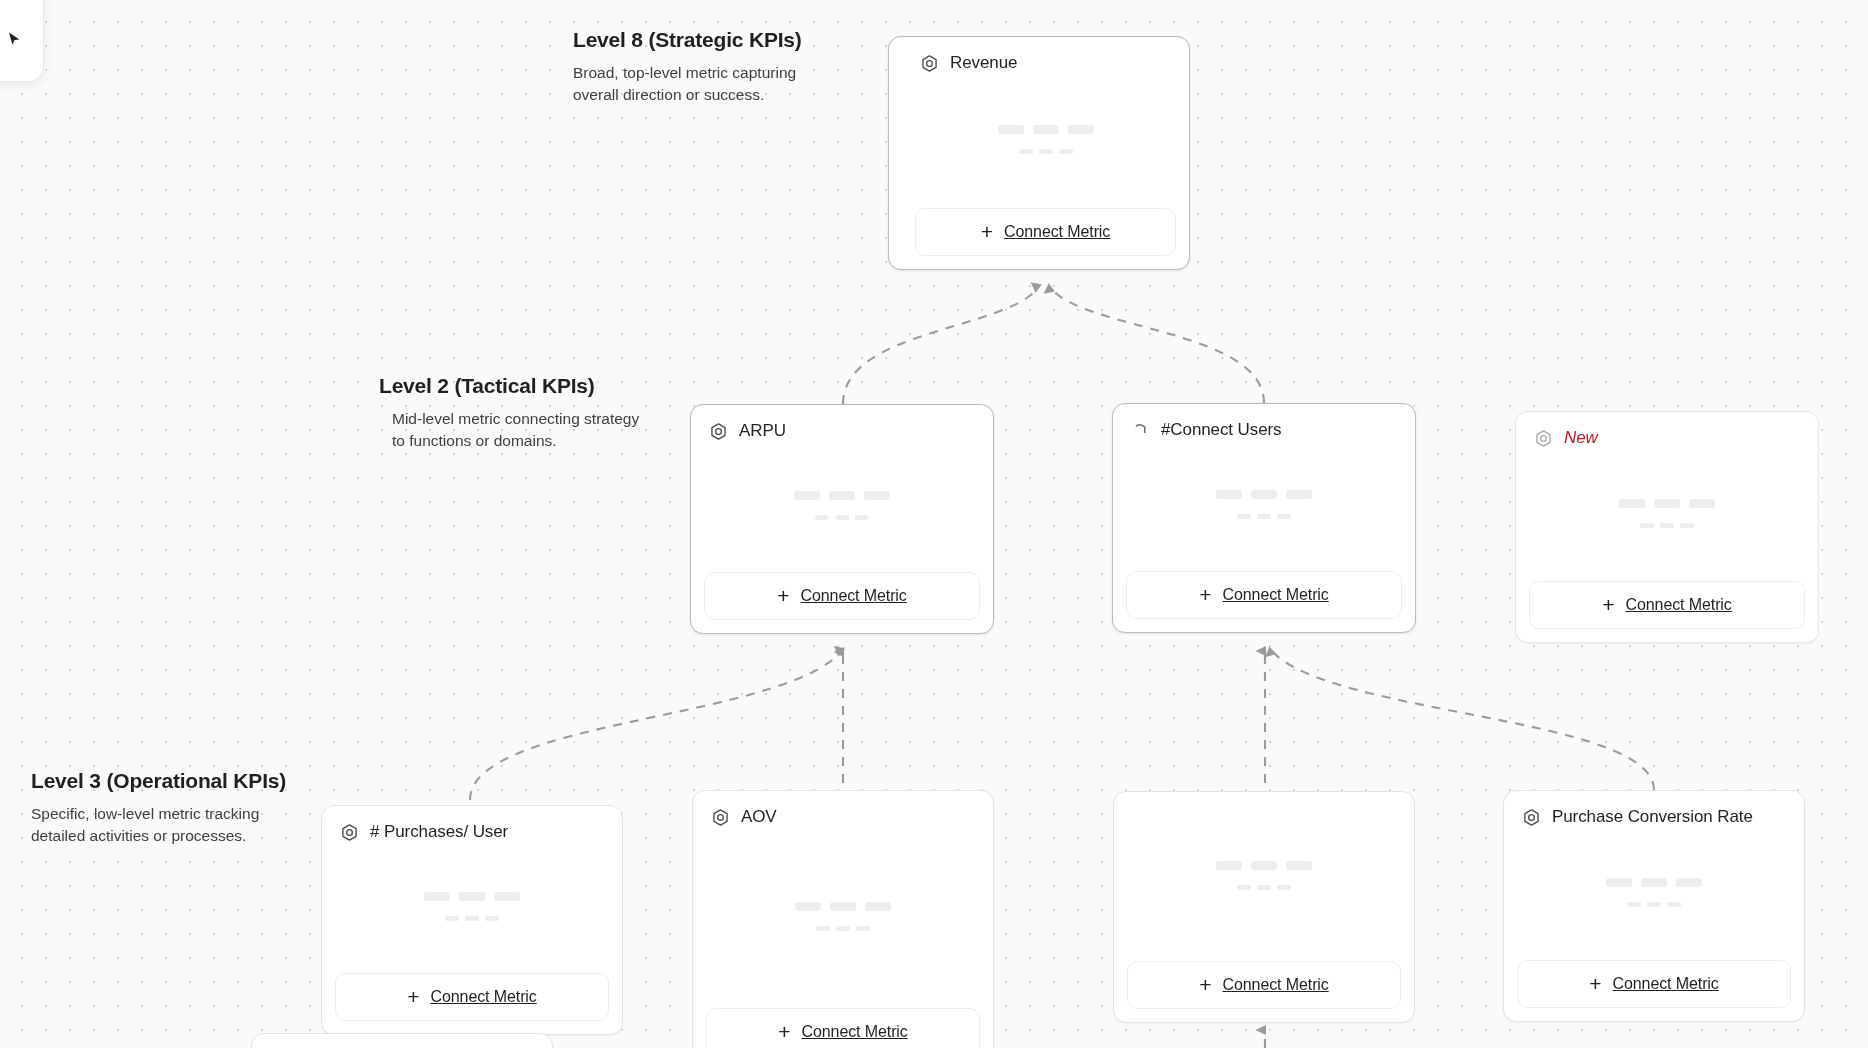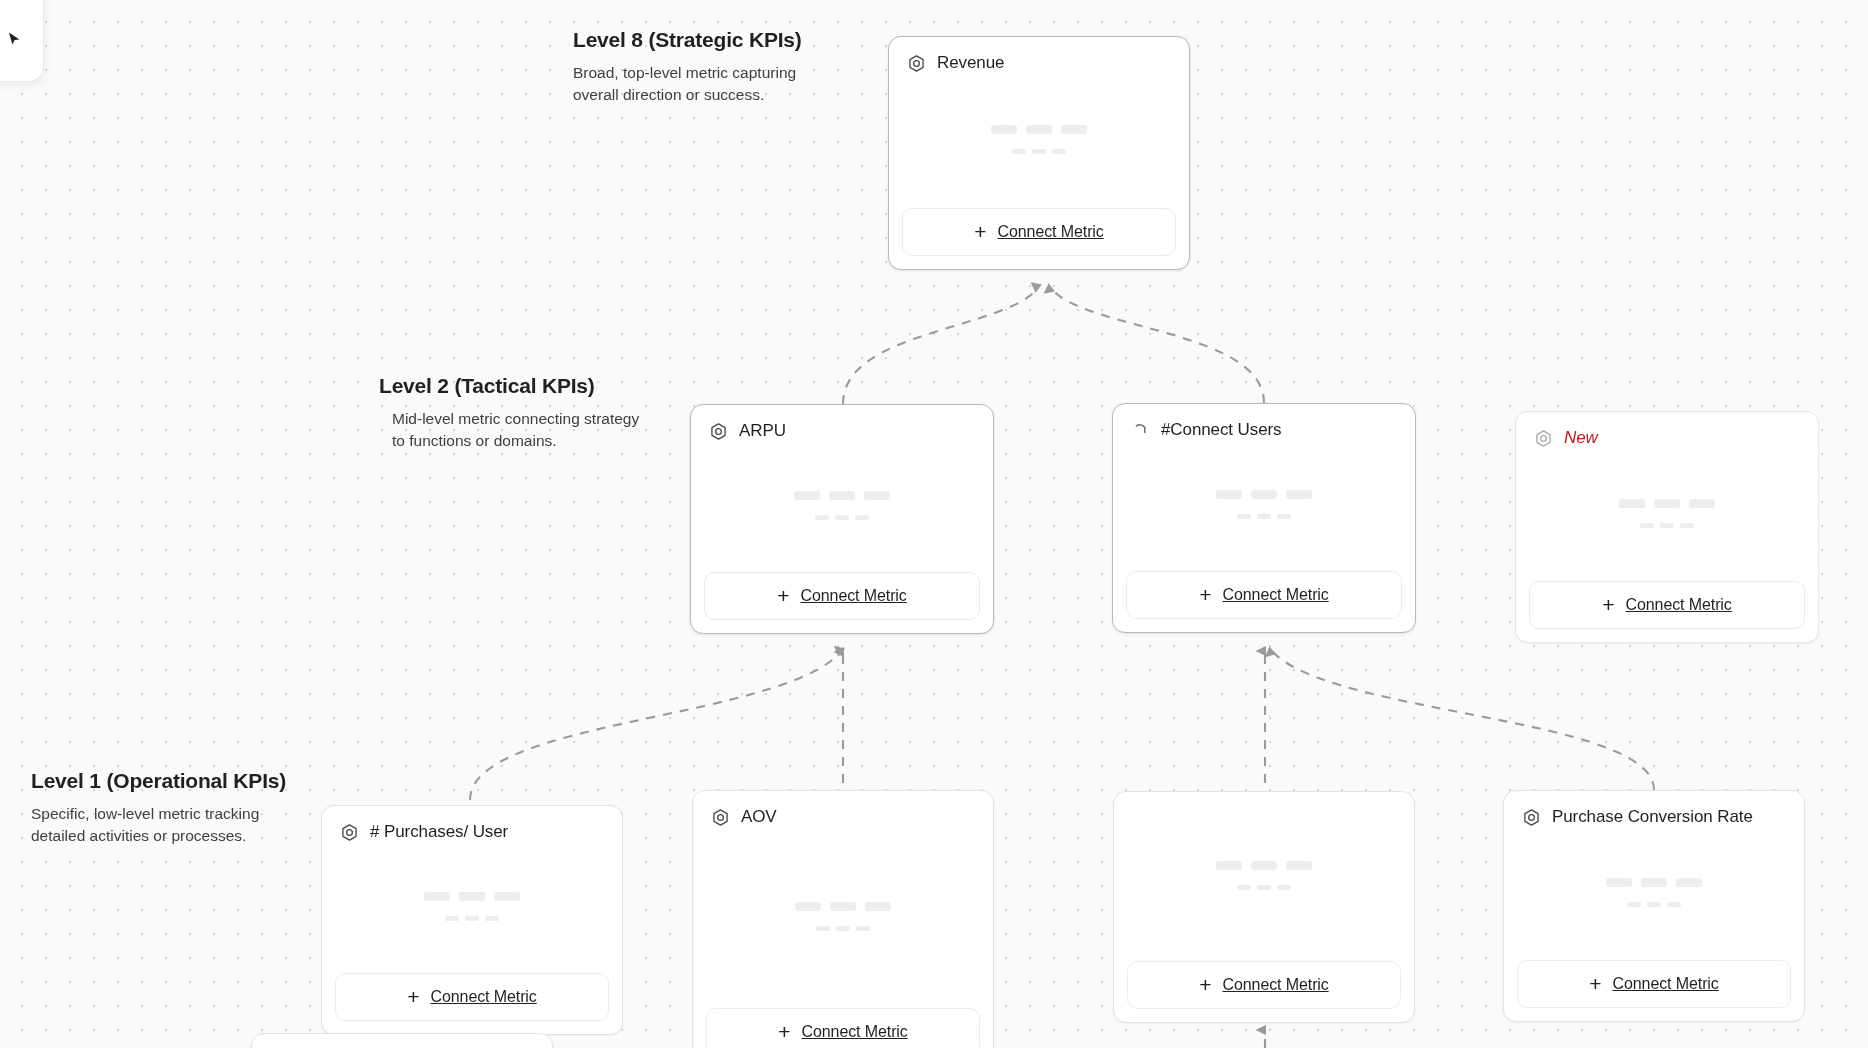--- a/index.html
+++ b/index.html
@@ -133,25 +133,25 @@
     <div class="level-title">Level 8 (Strategic KPIs)</div>
     <div class="level-desc">Broad, top-level metric capturing overall direction or success.</div>
   </div>
 
   <div class="level-label" style="left:379px; top:374px;">
     <div class="level-title">Level 2 (Tactical KPIs)</div>
     <div class="level-desc indent" style="margin-left:13px; width:248px;">Mid-level metric connecting strategy to functions or domains.</div>
   </div>
 
   <div class="level-label" style="left:31px; top:769px;">
-    <div class="level-title">Level 1 (Operational KPIs)</div>
+    <div class="level-title">Level 3 (Operational KPIs)</div>
     <div class="level-desc" style="width:250px;">Specific, low-level metric tracking detailed activities or processes.</div>
   </div>
 
-  <div class="card sel" style="left:888px; top:36px; width:302px; height:234px;">
+  <div class="card sel" style="left:888px; top:36px; width:302px; height:234px;padding-left:13px;">
     <div class="card-head">
       <svg class="hex-icon" viewBox="0 0 24 24" fill="none" stroke="#4a4a4a" stroke-width="1.7">
         <path d="M12 2.4 L20.3 7.2 L20.3 16.8 L12 21.6 L3.7 16.8 L3.7 7.2 Z" stroke-linejoin="round"></path>
         <circle cx="12" cy="12" r="3.6"></circle>
       </svg>
       <span class="card-title">Revenue</span>
     </div>
     <div class="card-body">
       <div class="sk-row">
         <span class="sk w1"></span>

